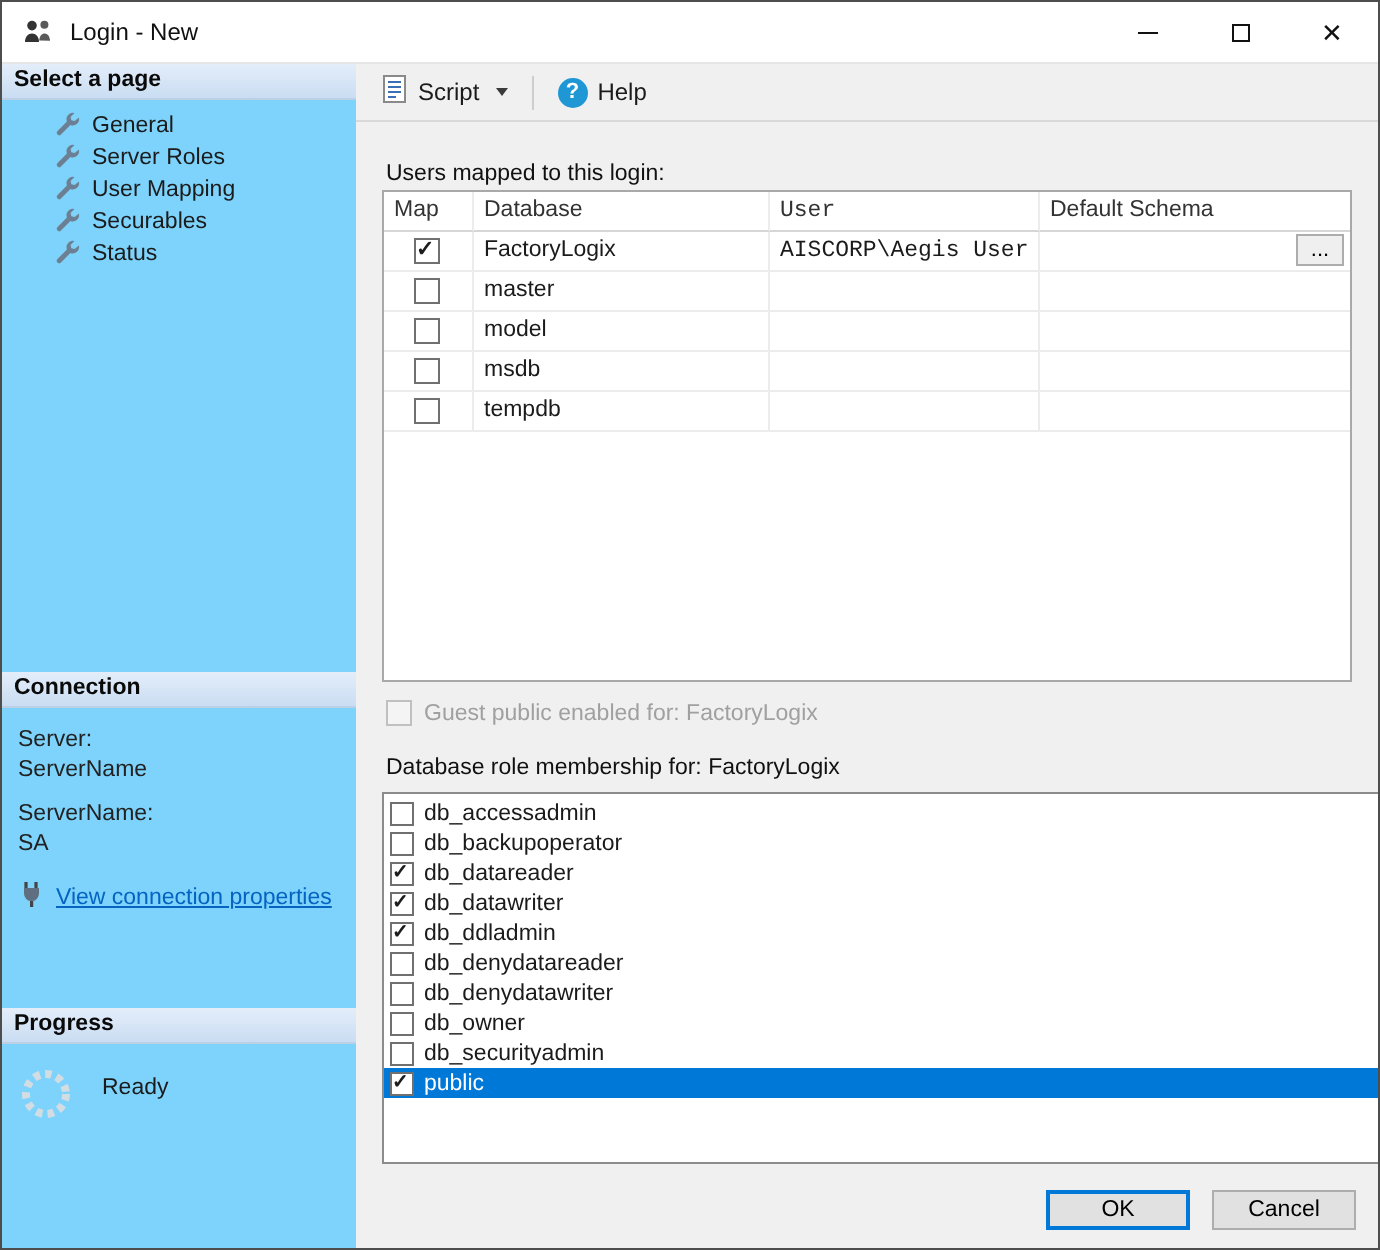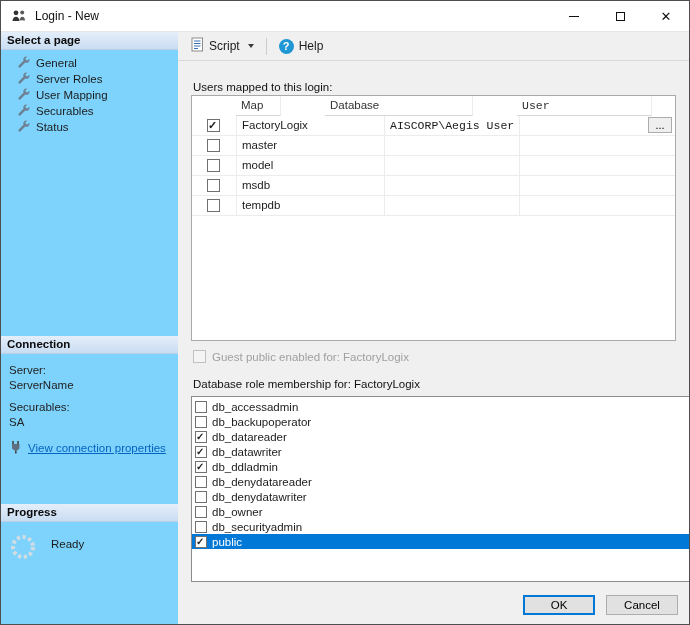--- a/index.html
+++ b/index.html
@@ -19,21 +19,21 @@
 
   .content{flex:1;display:flex;min-height:0;}
 
   
   .sidebar{width:177px;flex:0 0 177px;background:#7dd3fc;display:flex;flex-direction:column;}
   .panel-header{height:18px;flex:0 0 18px;background:linear-gradient(#e4eefa,#c9ddf2);border-bottom:1px solid #bcd0e5;font-weight:bold;font-size:11.5px;padding:2px 0 0 6px;color:#0a0a0a;}
   .panel-pages{height:304px;flex:0 0 304px;}
   .panel-conn{height:168px;flex:0 0 168px;}
   .panel-prog{flex:1;}
   .page-list{padding:5px 0 0 0;}
-  .page-item{display:flex;align-items:center;height:16px;padding-left:16px;gap:5px;cursor:default;}
+  .page-item{display:flex;align-items:center;height:16px;padding-left:26px;gap:5px;cursor:default;}
   .page-item .lbl{font-size:11.5px;}
   .wrench-icon{display:flex;width:14px;height:14px;}
   .conn-body{padding:10px 8px 0 8px;font-size:11.5px;}
   .conn-label{color:#222;}
   .conn-value{margin:3px 0 10px 0;color:#222;}
   .link-row{display:flex;align-items:center;gap:5px;margin-top:12px;}
   .link{color:#0563c1;text-decoration:underline;font-size:11.5px;cursor:pointer;}
   .prog-body{display:flex;align-items:flex-start;gap:14px;padding:11px 8px 0 8px;}
   .ready-lbl{margin-top:5px;font-size:11.5px;}
 
@@ -46,21 +46,21 @@
   .help-icon{width:15px;height:15px;border-radius:50%;background:#1e97d4;color:#fff;font-weight:bold;font-size:11px;display:flex;align-items:center;justify-content:center;}
 
   .main-body{position:relative;flex:1;}
   .section-label{position:absolute;left:15px;font-size:11.5px;color:#111;}
   .lbl-users{top:20px;}
   .lbl-roles{top:317px;}
 
   
   .map-table{position:absolute;left:13px;top:34px;width:485px;height:246px;background:#fff;border:1px solid #a9a9a9;display:flex;flex-direction:column;overflow:hidden;}
   .trow{display:flex;height:20px;flex:0 0 20px;}
-  .trow.header .tcell{border-bottom:1px solid #d6d6d6;color:#333;margin-left:44px;}
+  .trow.header .tcell{border-bottom:1px solid #d6d6d6;color:#333;}
   .tcell{border-right:1px solid #ececec;padding:3px 0 0 5px;font-size:11.5px;overflow:hidden;white-space:nowrap;position:relative;}
   .trow:not(.header) .tcell{border-bottom:1px solid #ececec;}
   .c-map{width:45px;flex:0 0 45px;}
   .c-db{width:148px;flex:0 0 148px;}
   .c-user{width:135px;flex:0 0 135px;font-family:Liberation Mono, monospace;}
   .c-schema{flex:1;border-right:none;}
   .c-map .cb{margin-left:10px;}
 
   .cb{width:13px;height:13px;flex:0 0 13px;border:1px solid #707070;background:#fff;display:inline-block;position:relative;}
   .cb.checked::after{content:"✓";position:absolute;left:0px;top:-1px;font-size:11px;font-weight:bold;color:#1c1c1c;line-height:12px;}
@@ -160,21 +160,21 @@
             <span class="lbl">Status</span>
           </div>
         </div>
       </div>
 
       <div class="panel-conn">
         <div class="panel-header">Connection</div>
         <div class="conn-body">
           <div class="conn-label">Server:</div>
           <div class="conn-value">ServerName</div>
-          <div class="conn-label">Securables:</div>
+          <div class="conn-label">ServerName:</div>
           <div class="conn-value">SA</div>
           <div class="link-row">
             <span><svg width="14" height="14" viewBox="0 0 14 14">
                   <path d="M4 1v3M9 1v3" stroke="#444" stroke-width="1.6" fill="none"></path>
                   <path d="M3 4h7.5v2.8a3.75 3.75 0 0 1-7.5 0z" fill="#5f6f7f"></path>
                   <path d="M6.8 10.5v3" stroke="#444" stroke-width="1.6"></path>
                 </svg></span>
             <span class="link">View connection properties</span>
           </div>
         </div>

